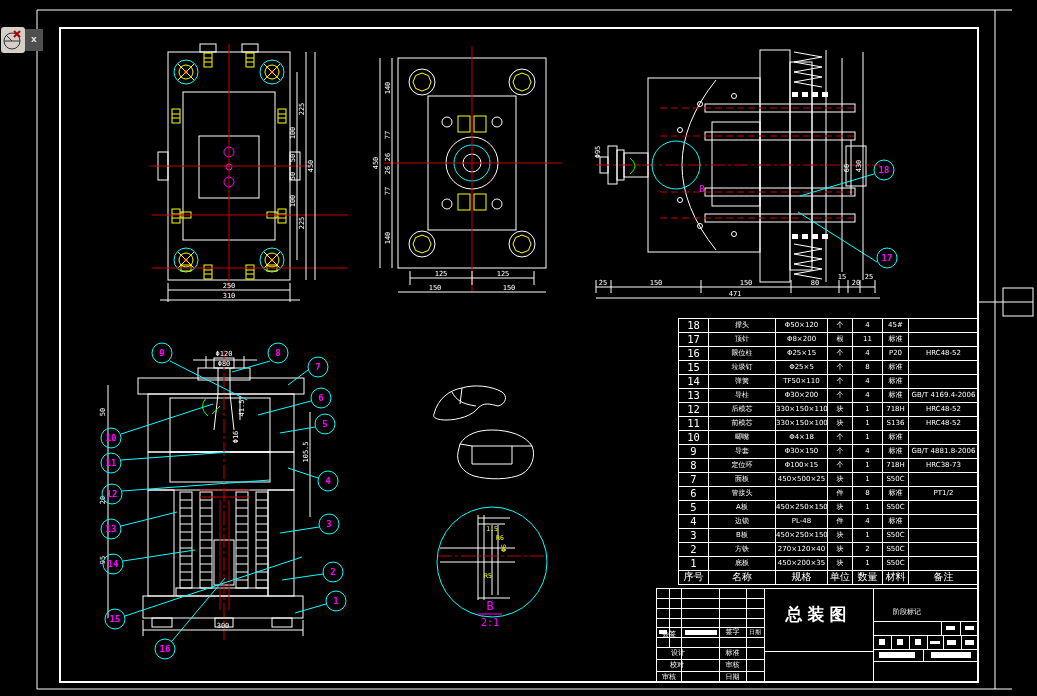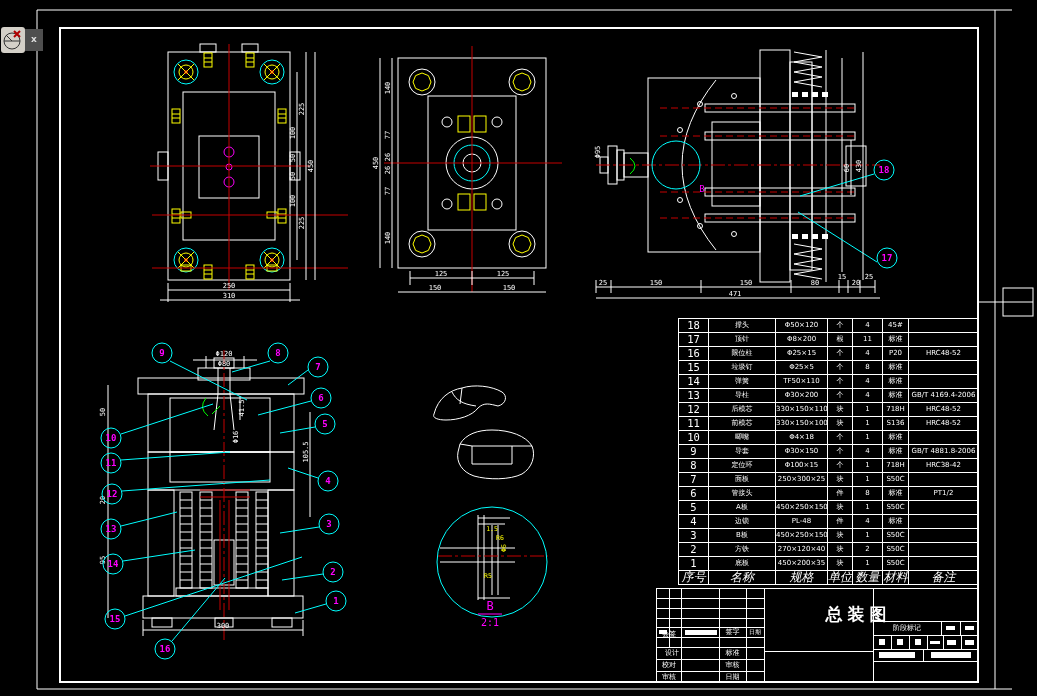--- a/index.html
+++ b/index.html
@@ -22,28 +22,28 @@
   svg .dimm{fill:#ff00ff;font-size:9px;text-anchor:middle;}
   svg .bnum{fill:#ff00ff;font-size:9px;font-weight:bold;text-anchor:middle;}
   .ov{position:absolute;box-sizing:border-box;color:#fff;}
   
   #bom{left:678px;top:318px;display:grid;width:301px;
        grid-template-columns:30px 67px 52px 25px 30px 26px 70px;
        grid-auto-rows:14px;border-top:1px solid #fff;border-left:1px solid #fff;}
   .tc{box-sizing:border-box;border-right:1px solid #fff;border-bottom:1px solid #fff;
       font-size:7px;line-height:12px;text-align:center;overflow:hidden;white-space:nowrap;color:#fff;}
   .sq{font-size:10.5px;font-family:"DejaVu Sans Mono", monospace;}
-  .hd{font-size:12px;font-style:italic;}
+  .hd{font-size:10px;}
   
   #tb{left:656px;top:588px;width:322px;height:94px;border:1px solid #fff;}
   .ln{position:absolute;background:#fff;}
   .lbl{position:absolute;font-size:7px;line-height:10px;text-align:center;color:#fff;white-space:nowrap;}
   .bar{position:absolute;background:#fff;}
   #main-title{position:absolute;left:107px;top:14px;width:109px;text-align:center;
-      font-size:17px;font-weight:bold;letter-spacing:5px;color:#fff;margin-left:40px;}
+      font-size:17px;font-weight:bold;letter-spacing:5px;color:#fff;}
   
   #ucs-icon{left:1px;top:27px;width:24px;height:26px;background:#d4d0c8;border-radius:3px;}
   #close-btn{left:25px;top:29px;width:18px;height:22px;background:#4f4f4f;color:#ddd;
       font-size:9px;text-align:center;line-height:20px;font-weight:bold;}
 </style>
 </head>
 <body>
 
 <div id="stage">
 
@@ -459,24 +459,24 @@
       <div class="tc">个</div>
       <div class="tc">4</div>
       <div class="tc">标准</div>
       <div class="tc">GB/T 4881.8-2006</div>
   <div class="tc sq">8</div>
       <div class="tc">定位环</div>
       <div class="tc">Φ100×15</div>
       <div class="tc">个</div>
       <div class="tc">1</div>
       <div class="tc">718H</div>
-      <div class="tc">HRC38-42</div>
+      <div class="tc">HRC38-73</div>
   <div class="tc sq">7</div>
       <div class="tc">面板</div>
-      <div class="tc">250×300×25</div>
+      <div class="tc">450×500×25</div>
       <div class="tc">块</div>
       <div class="tc">1</div>
       <div class="tc">S50C</div>
       <div class="tc"></div>
   <div class="tc sq">6</div>
       <div class="tc">管接头</div>
       <div class="tc"></div>
       <div class="tc">件</div>
       <div class="tc">8</div>
       <div class="tc">标准</div>
@@ -552,27 +552,27 @@
   <div class="ln" style="left:234px;top:46px;width:1px;height:14px"></div>
   <div class="ln" style="left:252px;top:46px;width:1px;height:14px"></div>
   <div class="ln" style="left:270px;top:46px;width:1px;height:14px"></div>
   <div class="ln" style="left:286px;top:46px;width:1px;height:14px"></div>
   <div class="ln" style="left:304px;top:46px;width:1px;height:14px"></div>
   <div class="ln" style="left:266px;top:60px;width:1px;height:12px"></div>
 
   <div class="lbl" style="left:62px;top:38px;width:27px">签字</div>
   <div class="lbl" style="left:89px;top:38px;width:18px;font-size:6px">日期</div>
   <div class="lbl" style="left:0;top:40px;width:24px">会签</div>
-  <div class="lbl" style="left:3px;top:59px;width:24px">设计</div>
+  <div class="lbl" style="left:9px;top:59px;width:24px">设计</div>
   <div class="lbl" style="left:62px;top:59px;width:27px">标准</div>
-  <div class="lbl" style="left:0;top:71px;width:24px">校对</div>
+  <div class="lbl" style="left:8px;top:71px;width:24px">校对</div>
   <div class="lbl" style="left:62px;top:71px;width:27px">审核</div>
   <div class="lbl" style="left:0;top:83px;width:24px">审核</div>
   <div class="lbl" style="left:62px;top:83px;width:27px">日期</div>
-  <div class="lbl" style="left:216px;top:34px;width:68px">阶段标记</div>
+  <div class="lbl" style="left:216px;top:18px;width:68px">阶段标记</div>
   <div id="main-title">总装图</div>
 
   <div class="bar" style="left:2px;top:41px;width:8px;height:4px"></div>
   <div class="bar" style="left:28px;top:41px;width:32px;height:5px"></div>
   <div class="bar" style="left:289px;top:37px;width:9px;height:4px"></div>
   <div class="bar" style="left:308px;top:37px;width:9px;height:4px"></div>
   <div class="bar" style="left:222px;top:50px;width:6px;height:6px"></div>
   <div class="bar" style="left:240px;top:50px;width:6px;height:6px"></div>
   <div class="bar" style="left:258px;top:50px;width:6px;height:6px"></div>
   <div class="bar" style="left:273px;top:52px;width:10px;height:3px"></div>

